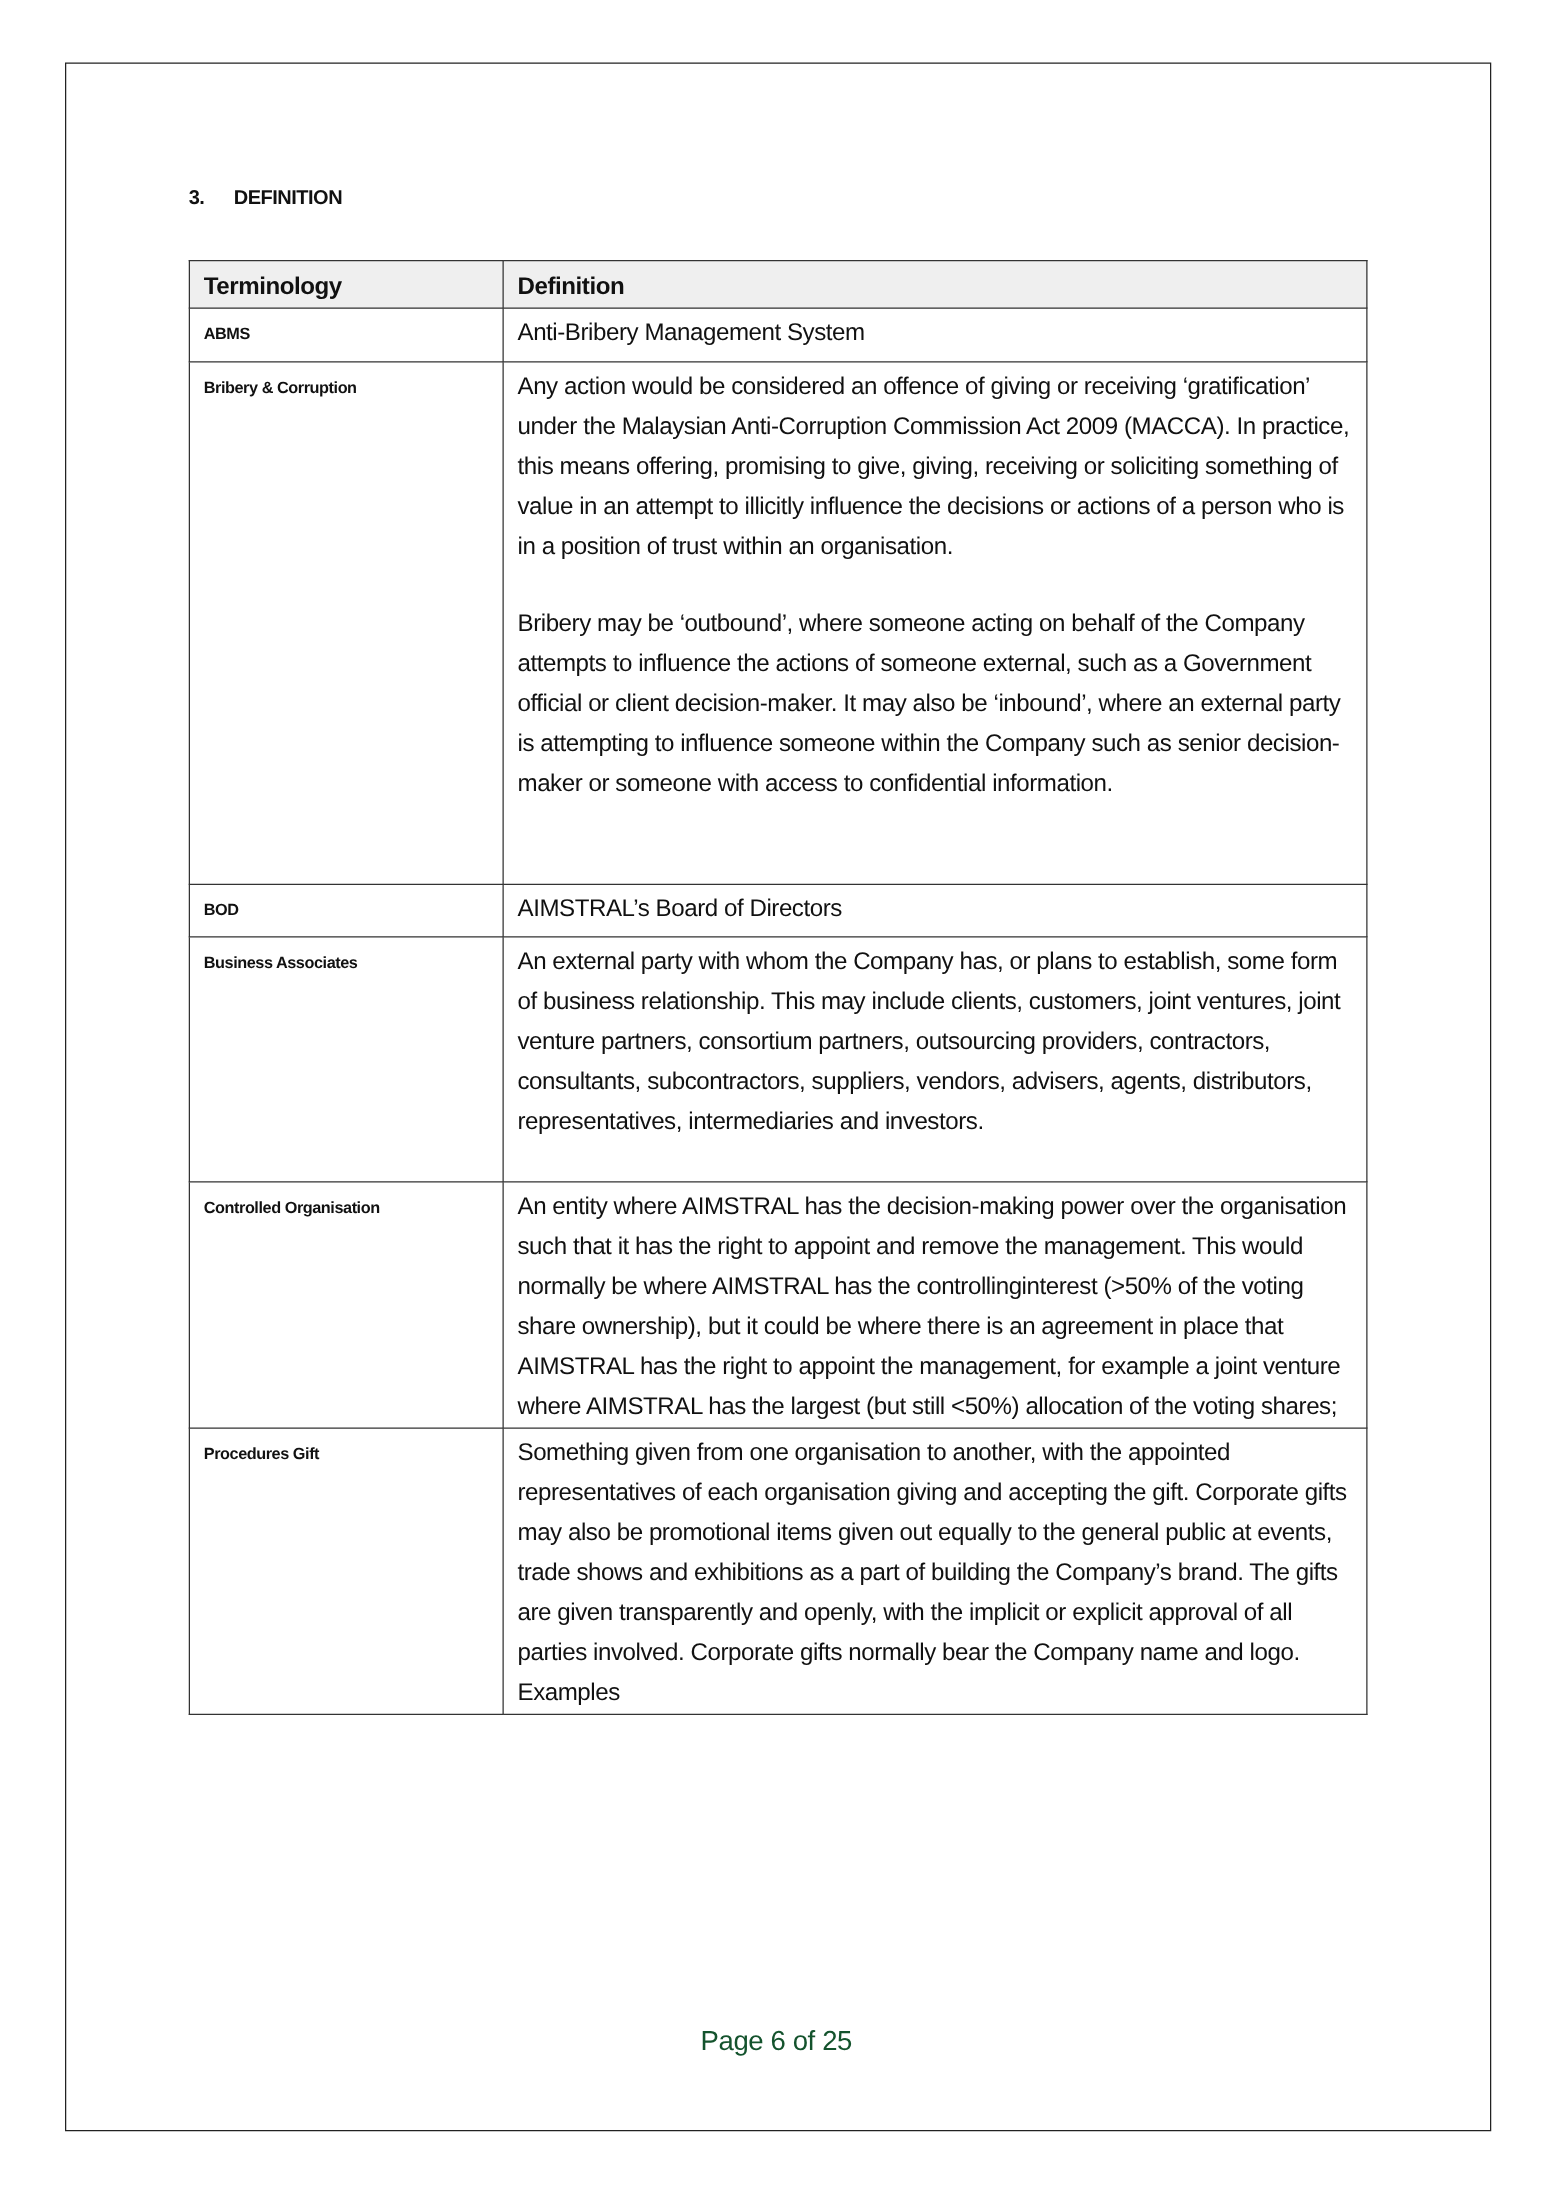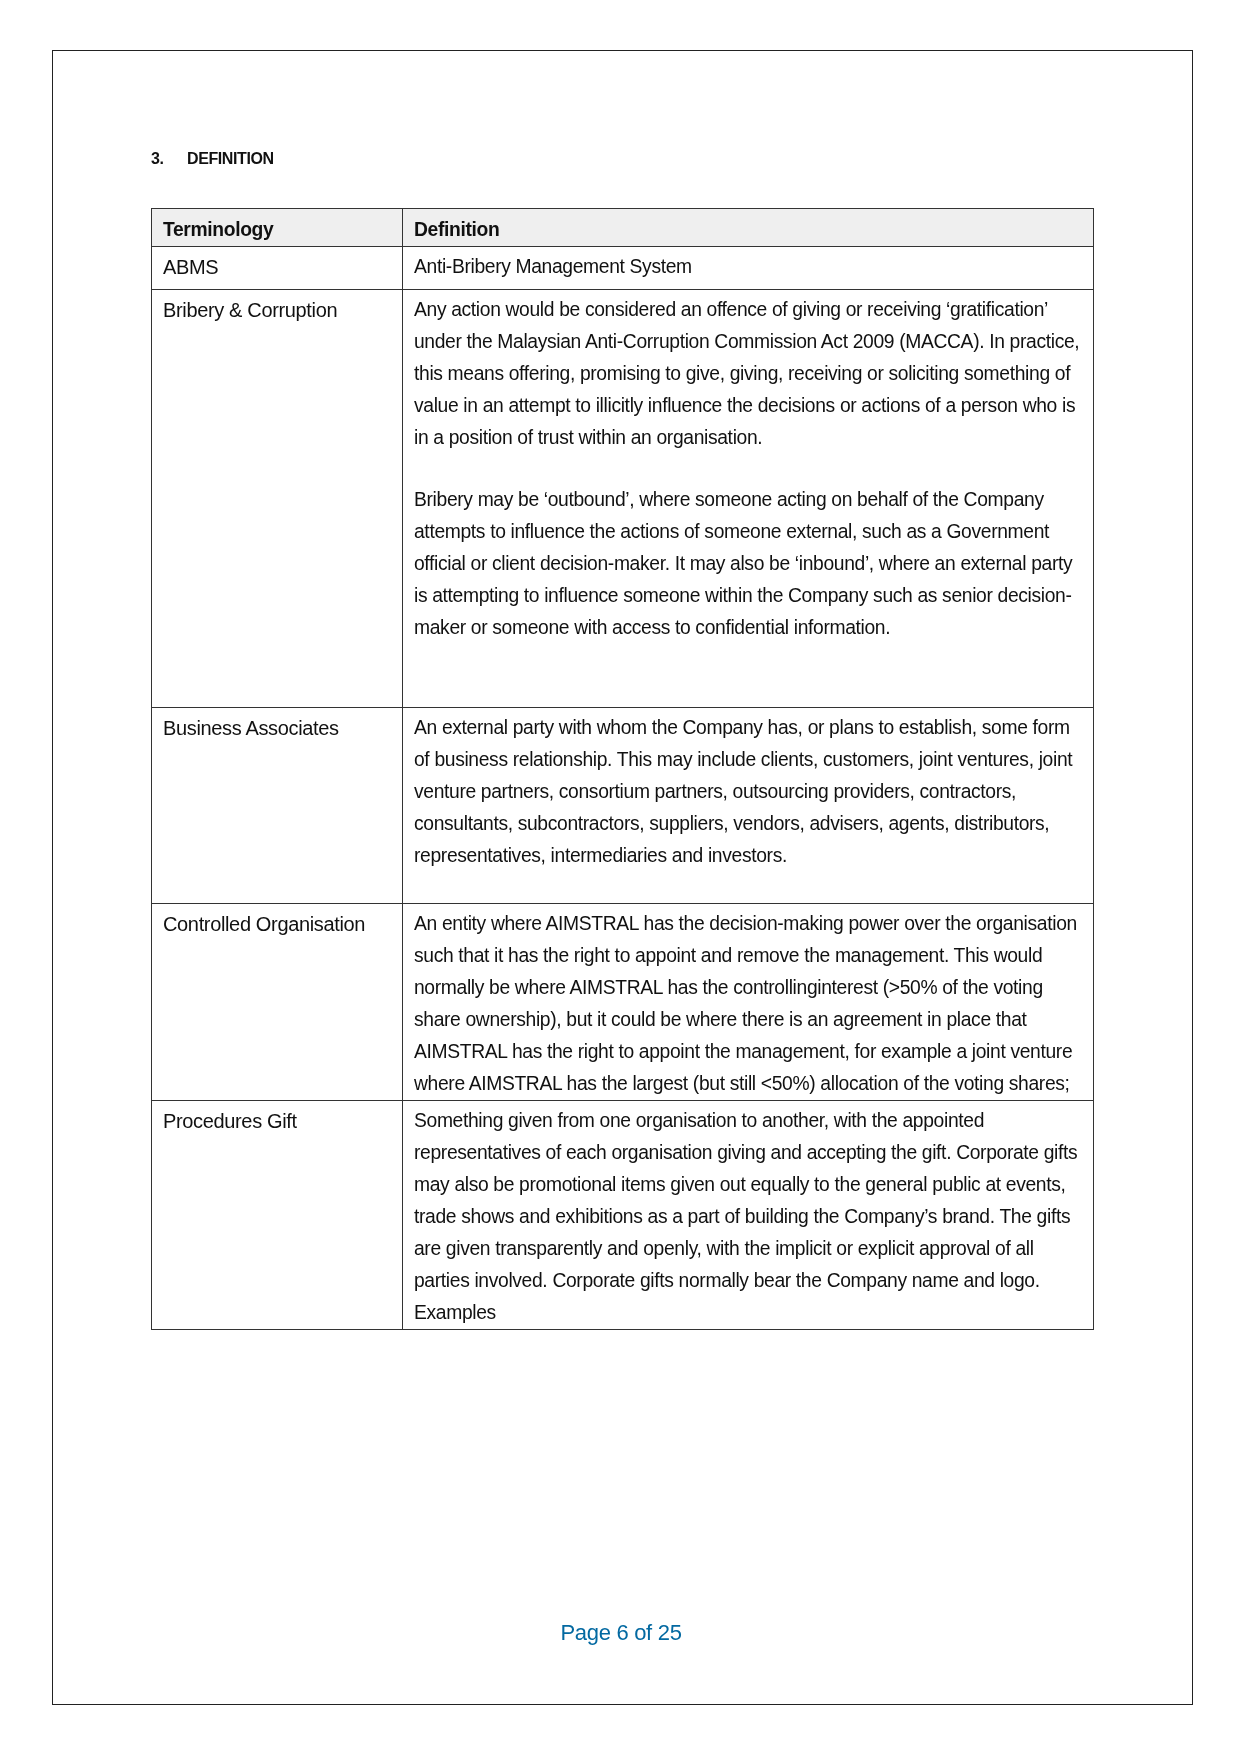--- a/index.html
+++ b/index.html
@@ -9,27 +9,27 @@
                  border: 1px solid #222; box-sizing: border-box; }
   .heading { position: absolute; left: 151px; top: 150px; font-size: 16px; font-weight: bold;
              letter-spacing: -0.4px; }
   .heading .num { display: inline-block; width: 36px; }
   table.defs { position: absolute; left: 151px; top: 208px; width: 942px;
                border-collapse: collapse; table-layout: fixed; }
   table.defs td, table.defs th { border: 1px solid #333; vertical-align: top;
                padding: 4px 11px 0 11px; font-size: 19.3px; line-height: 32px; text-align: left;
                letter-spacing: -0.35px; box-sizing: border-box; }
   table.defs th { background: #efefef; font-weight: bold; padding-top: 5px; }
-  table.defs td.term { font-weight: normal; font-size: 20px; }
+  table.defs td.term { font-weight: bold; font-size: 13px; }
   col.c1 { width: 251px; }
   col.c2 { width: 691px; }
   .para-gap { height: 30px; }
   .def-text p { margin: 0; }
   .page-number { position: absolute; left: 0; width: 1242px; top: 1620px; text-align: center;
-                 font-size: 22px; color: #0369a1; letter-spacing: -0.3px; }
+                 font-size: 22px; color: #14532d; letter-spacing: -0.3px; }
 </style>
 </head>
 <body>
 
 <div class="page-border"></div>
 
 <div class="heading">
   <span class="num">3.</span><span>DEFINITION</span>
 </div>
 
@@ -52,20 +52,26 @@
         </td>
     </tr>
     <tr style="height:418px">
       <td class="term">Bribery &amp; Corruption</td>
       <td class="def-text">
         <p>Any action would be considered an offence of giving or receiving ‘gratification’ under the Malaysian Anti-Corruption Commission Act 2009 (MACCA). In practice, this means offering, promising to give, giving, receiving or soliciting something of value in an attempt to illicitly influence the decisions or actions of a person who is in a position of trust within an organisation.</p>
         <div class="para-gap"></div>
         <p>Bribery may be ‘outbound’, where someone acting on behalf of the Company attempts to influence the actions of someone external, such as a Government official or client decision-maker. It may also be ‘inbound’, where an external party is attempting to influence someone within the Company such as senior decision-maker or someone with access to confidential information.</p>
       </td>
     </tr>
+    <tr style="height:42px">
+      <td class="term">BOD</td>
+      <td class="def-text">
+          <p>AIMSTRAL’s Board of Directors</p>
+        </td>
+    </tr>
     <tr style="height:196px">
       <td class="term">Business Associates</td>
       <td class="def-text">
           <p>An external party with whom the Company has, or plans to establish, some form of business relationship. This may include clients, customers, joint ventures, joint venture partners, consortium partners, outsourcing providers, contractors, consultants, subcontractors, suppliers, vendors, advisers, agents, distributors, representatives, intermediaries and investors.</p>
         </td>
     </tr>
     <tr style="height:184px">
       <td class="term">Controlled Organisation</td>
       <td class="def-text">
           <p>An entity where AIMSTRAL has the decision-making power over the organisation such that it has the right to appoint and remove the management. This would normally be where AIMSTRAL has the controllinginterest (&gt;50% of the voting share ownership), but it could be where there is an agreement in place that AIMSTRAL has the right to appoint the management, for example a joint venture where AIMSTRAL has the largest (but still &lt;50%) allocation of the voting shares;</p>

